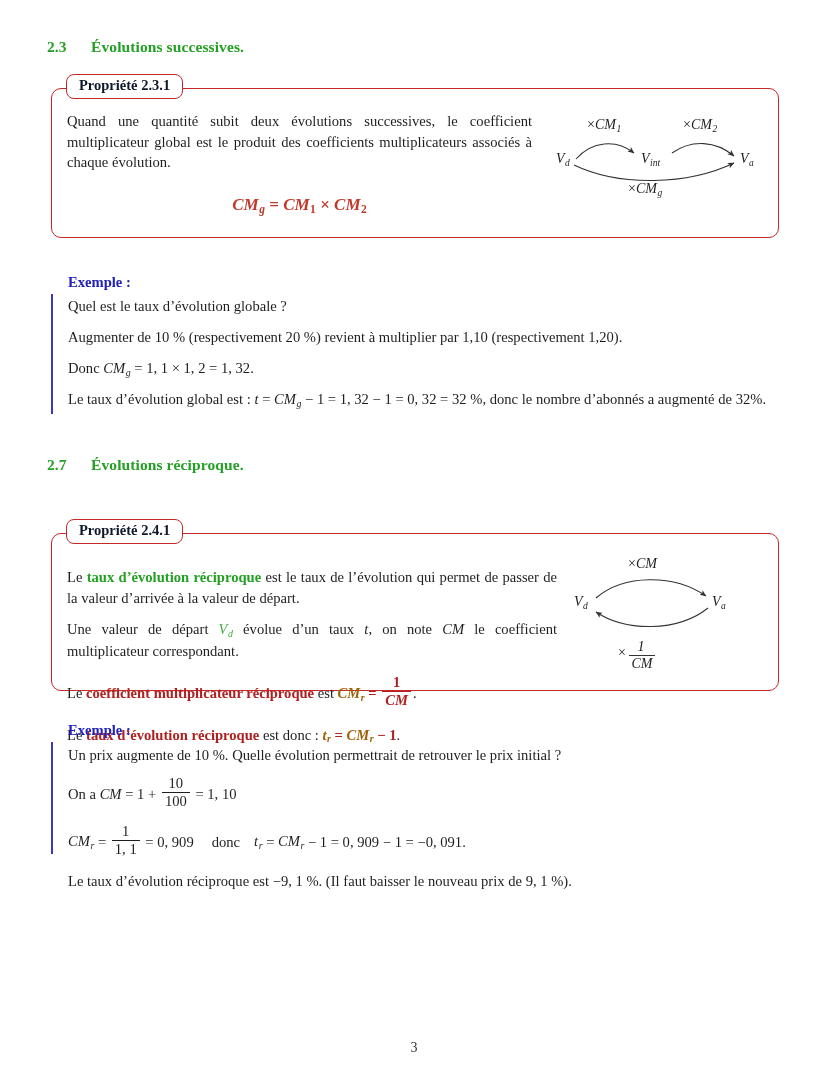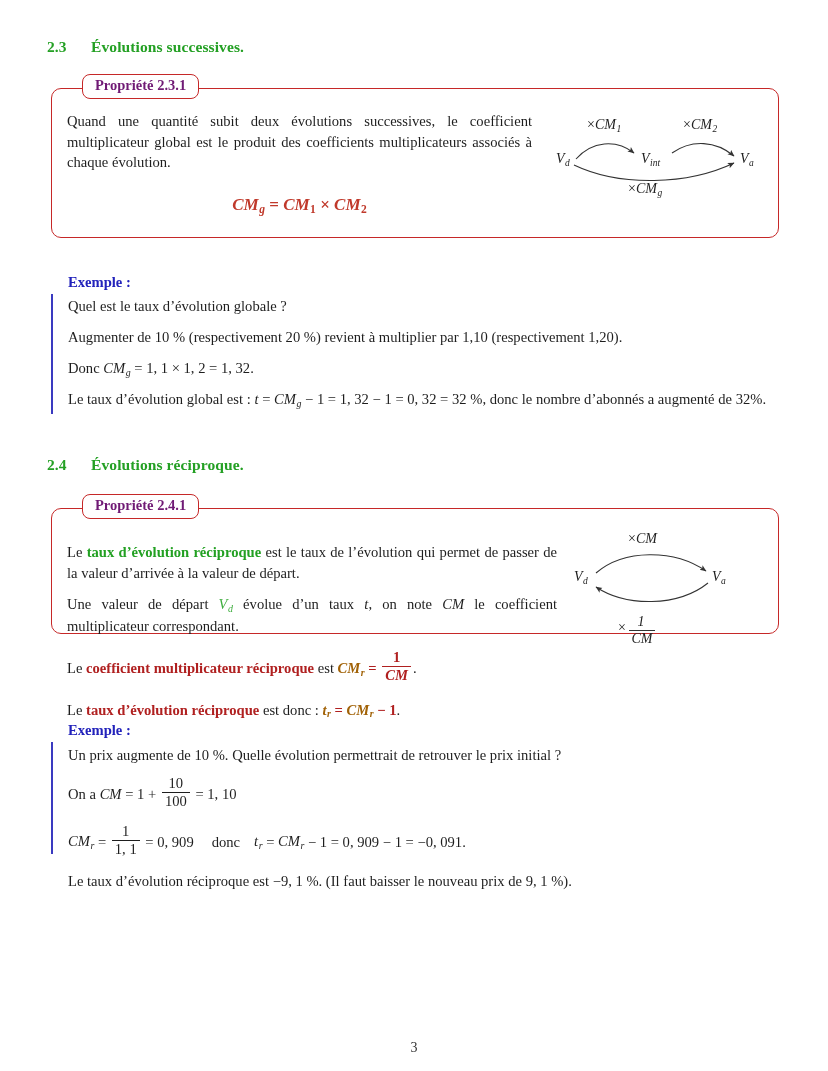--- a/index.html
+++ b/index.html
@@ -47,24 +47,23 @@
   .prop-title {
     position: absolute;
     top: -15px;
     left: 14px;
     border: 1.6px solid #c62828;
     border-radius: 8px;
     background: #fff;
     padding: 3px 12px 4px 12px;
     font-weight: bold;
     font-size: 14.5px;
-    color: #701a75;
+    color: #0f172a;
     white-space: nowrap;
     line-height: 1.1;
-    margin-left: 16px;
   }
 
   .prop-body {
     position: absolute;
     box-sizing: border-box;
   }
 
   .para {
     font-size: 14.6px;
     line-height: 1.42;
@@ -247,24 +246,24 @@
     <div class="line">Augmenter de 10 % (respectivement 20 %) revient à multiplier par 1,10 (respectivement 1,20).</div>
     <div class="line">
       <span>Donc </span><span class="math"><span>CM</span><sub class="sb">g</sub></span><span> = 1, 1 × 1, 2 = 1, 32.</span>
     </div>
     <div class="line">
       <span>Le taux d’évolution global est : </span><span class="math">t</span><span> = </span><span class="math"><span>CM</span><sub class="sb">g</sub></span><span> − 1 = 1, 32 − 1 = 0, 32 = 32 %</span><span>, donc le nombre d’abonnés a augmenté de 32%.</span>
     </div>
   </div>
 
   <div class="section-heading" style="top:456px;">
-    <span class="num">2.4</span><span>Évolutions réciproque.</span>
-  </div>
-
-  <div class="prop-box" style="left:51px; top:508px; width:728px; height:126px;">
+    <span class="num">2.7</span><span>Évolutions réciproque.</span>
+  </div>
+
+  <div class="prop-box" style="left:51px; top:533px; width:728px; height:158px;">
     <div class="prop-title">Propriété 2.4.1</div>
 
     <div class="prop-body" style="left:15px; top:20px; width:490px;">
 
       <p class="para gap-top">
         <span>Le </span><span class="green-b">taux d’évolution réciproque</span><span> est le taux de l’évolution qui permet de passer de la valeur d’arrivée à la valeur de départ.</span>
       </p>
 
       <p class="para">
         <span>Une valeur de départ </span><span class="math vd"><span>V</span><sub class="sb">d</sub></span><span> évolue d’un taux </span><span class="math">t</span><span>, on note </span><span class="math">CM</span><span> le coefficient multiplicateur correspondant.</span>

